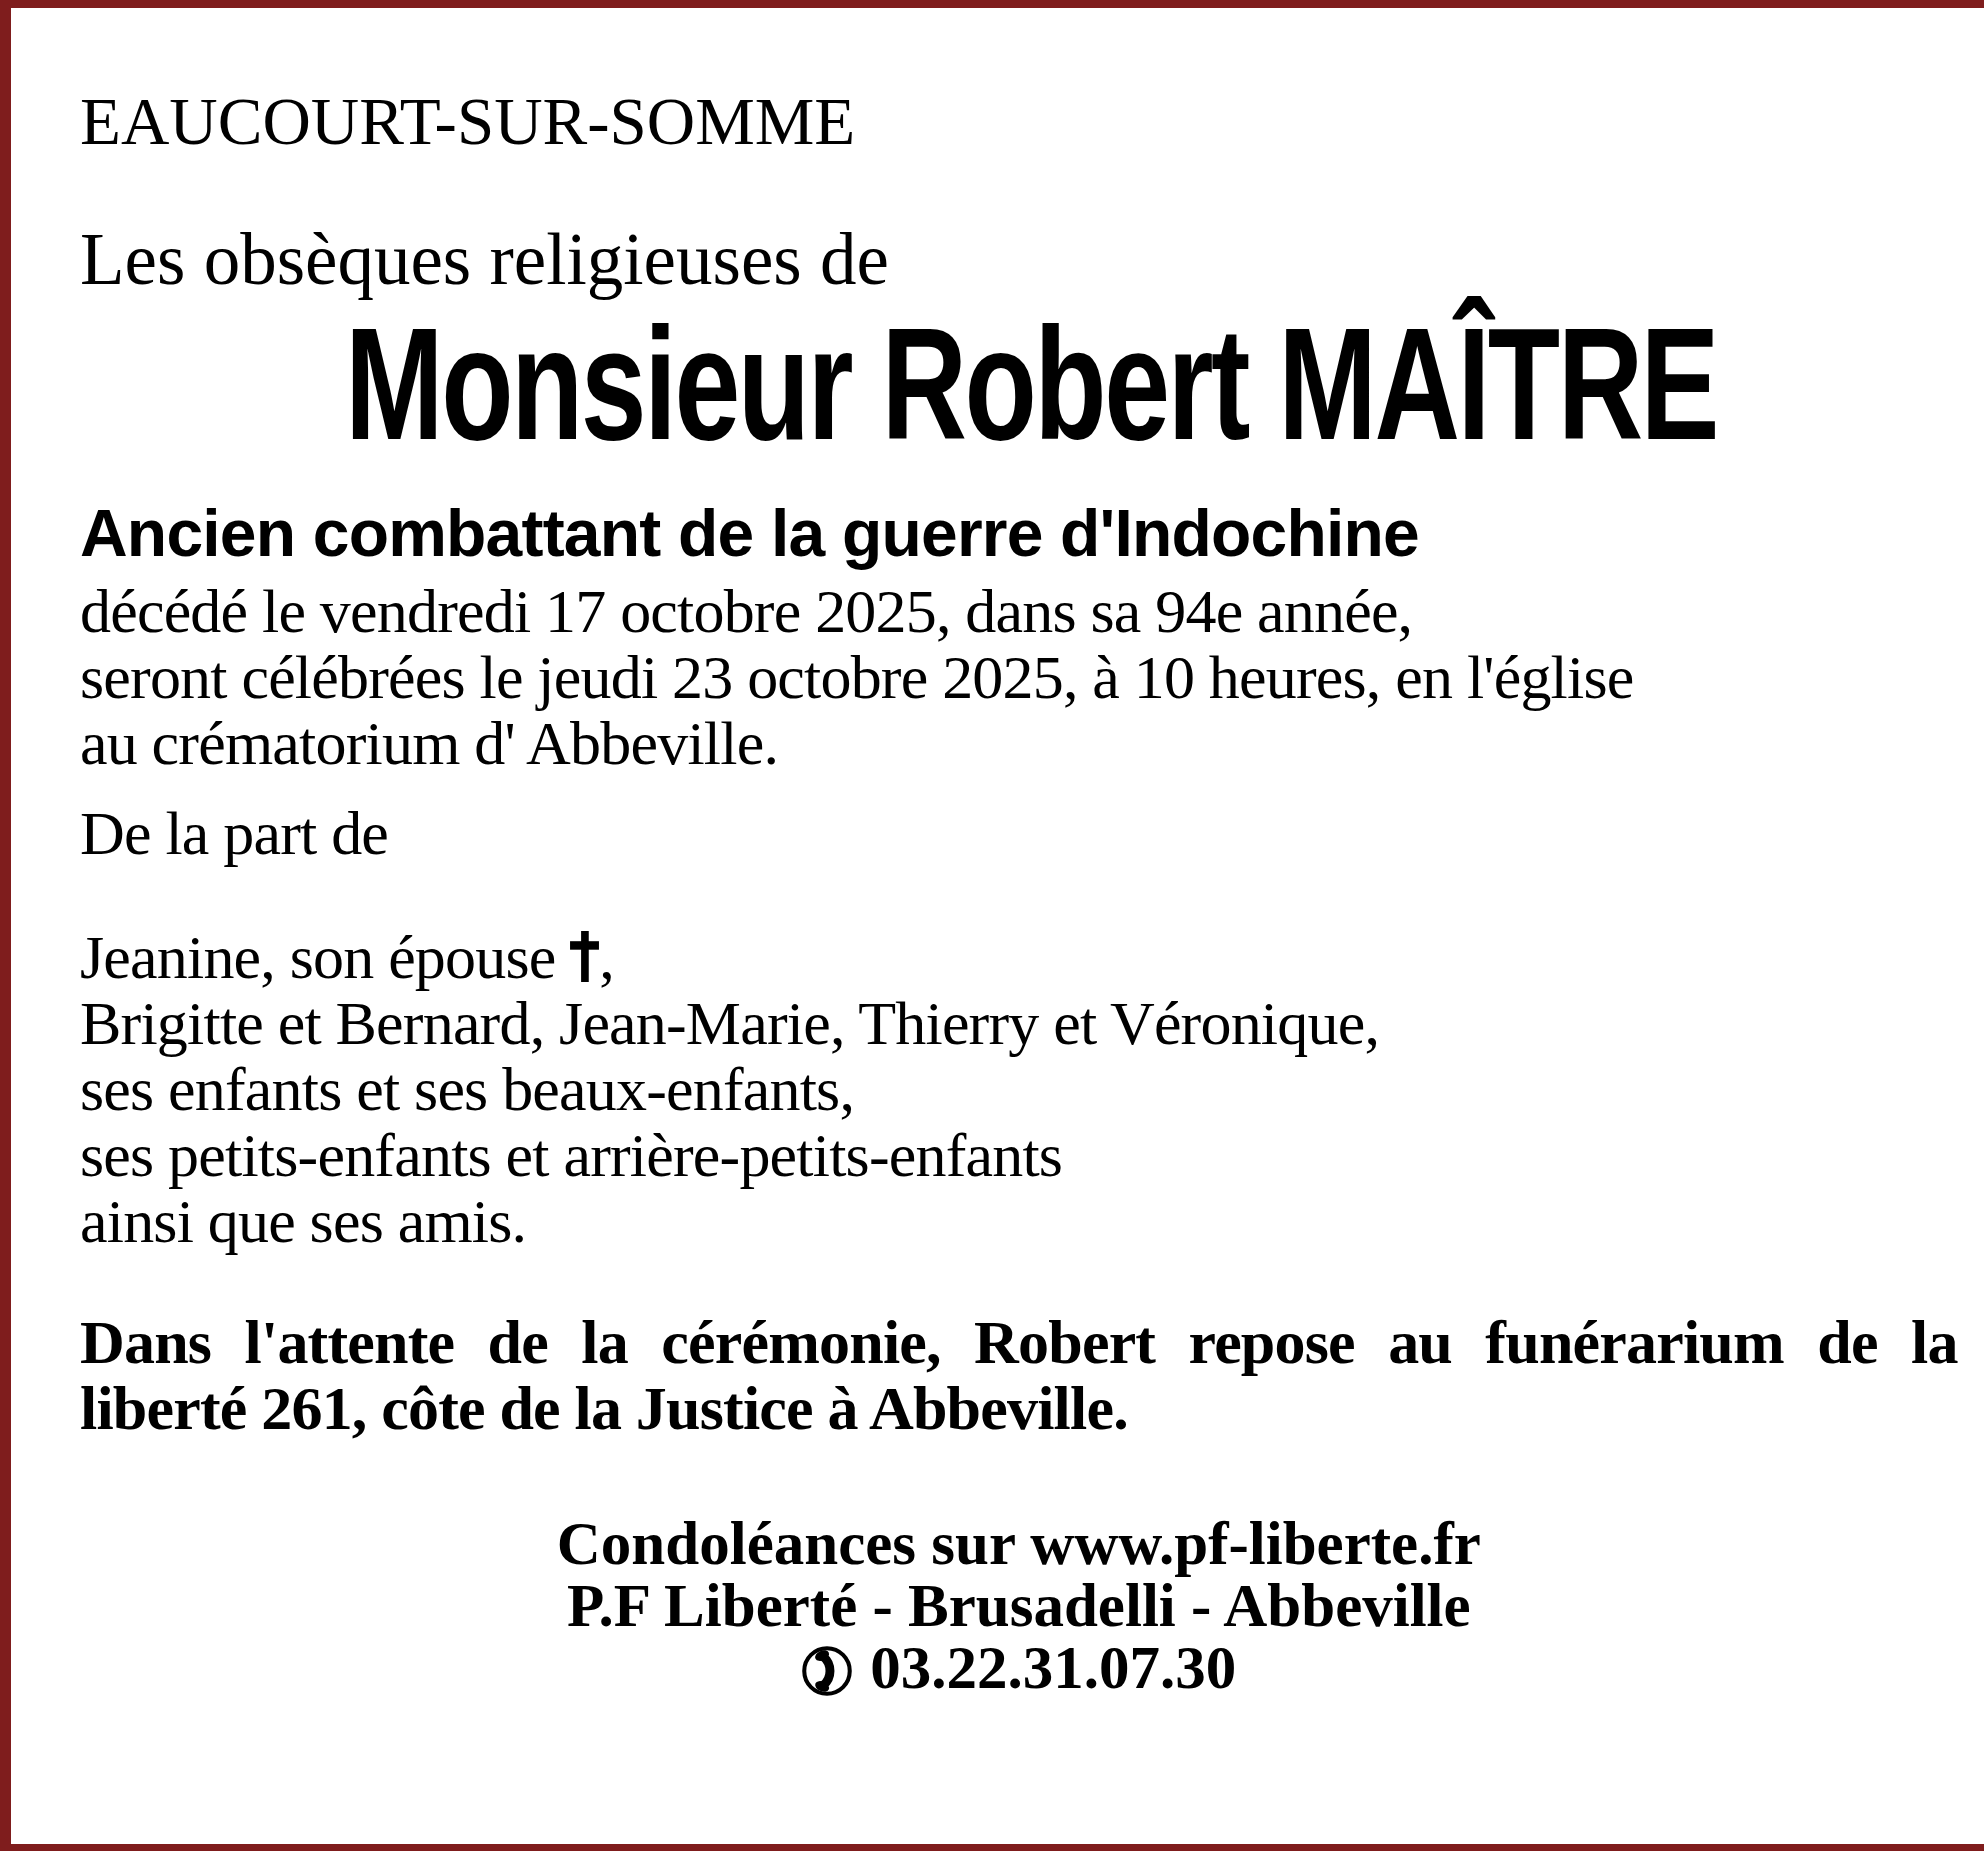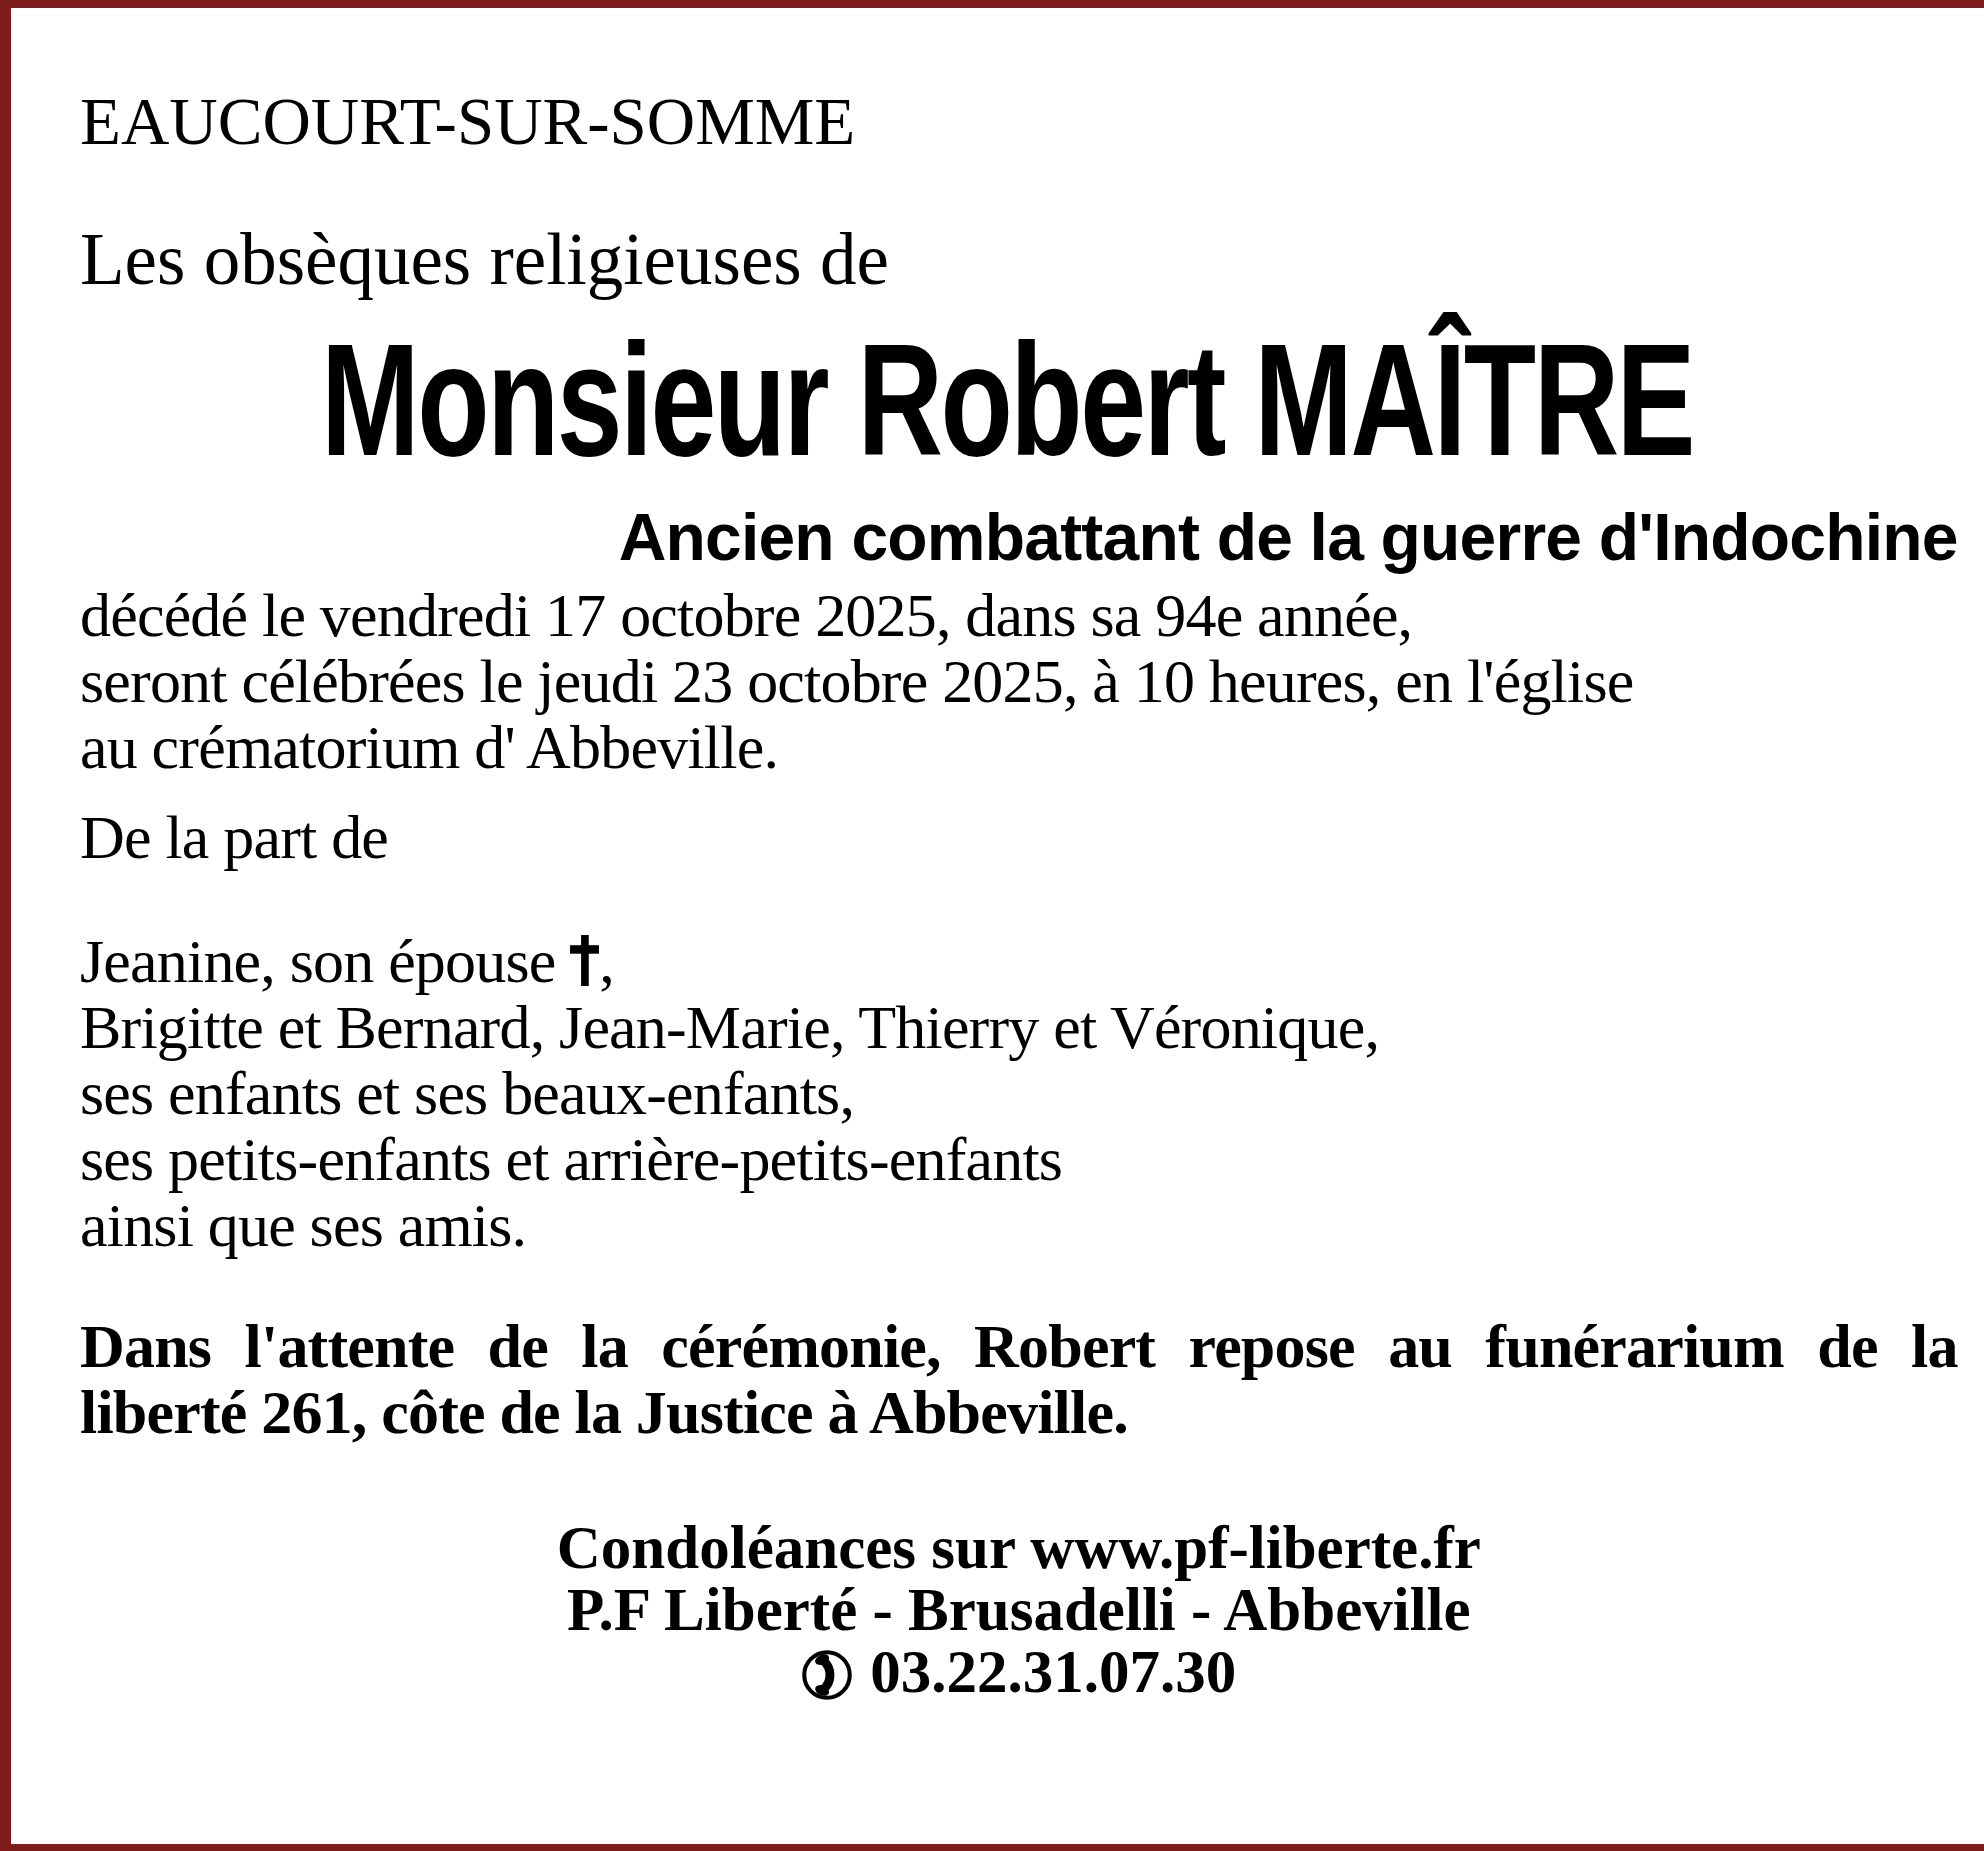--- a/index.html
+++ b/index.html
@@ -25,38 +25,38 @@
     line-height: 71px;
     white-space: nowrap;
   }
   .intro {
     margin-top: 64px;
     font-size: 73px;
     line-height: 78px;
     white-space: nowrap;
   }
   .title-wrap {
-    margin-top: 16px;
+    margin-top: 0;
     height: 169px;
-    text-align: left;
+    text-align: right;
   }
   .title {
     display: inline-block;
     font-family: "Liberation Sans", "DejaVu Sans", sans-serif;
     font-weight: bold;
     font-size: 160px;
     line-height: 169px;
     letter-spacing: -3.4px;
     white-space: nowrap;
     transform: scaleX(0.74);
     transform-origin: 50% 50%;
   }
   .subtitle {
-    margin-top: 17px;
-    text-align: right;
+    margin-top: 29px;
+    text-align: left;
     font-family: "Liberation Sans", "DejaVu Sans", sans-serif;
     font-weight: bold;
     font-size: 66px;
     line-height: 73px;
     letter-spacing: -0.8px;
     white-space: nowrap;
   }
   .para {
     font-size: 62px;
     line-height: 66px;

